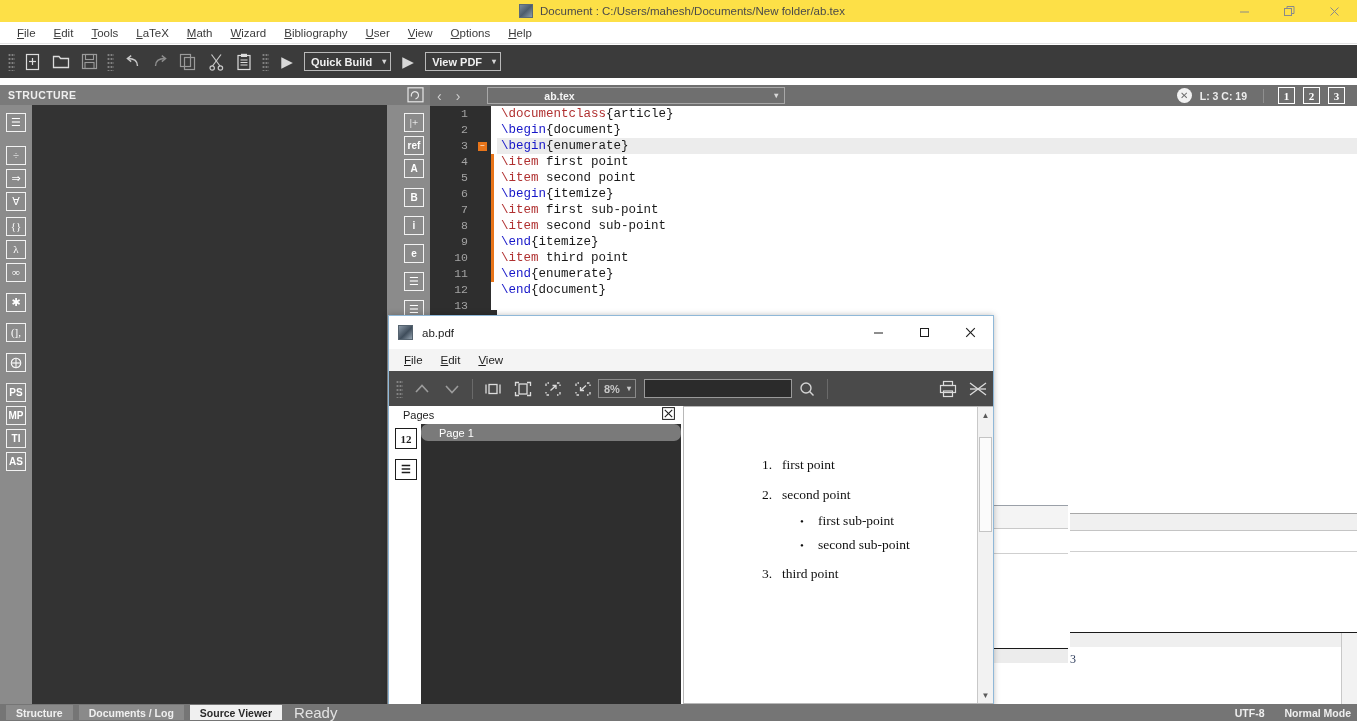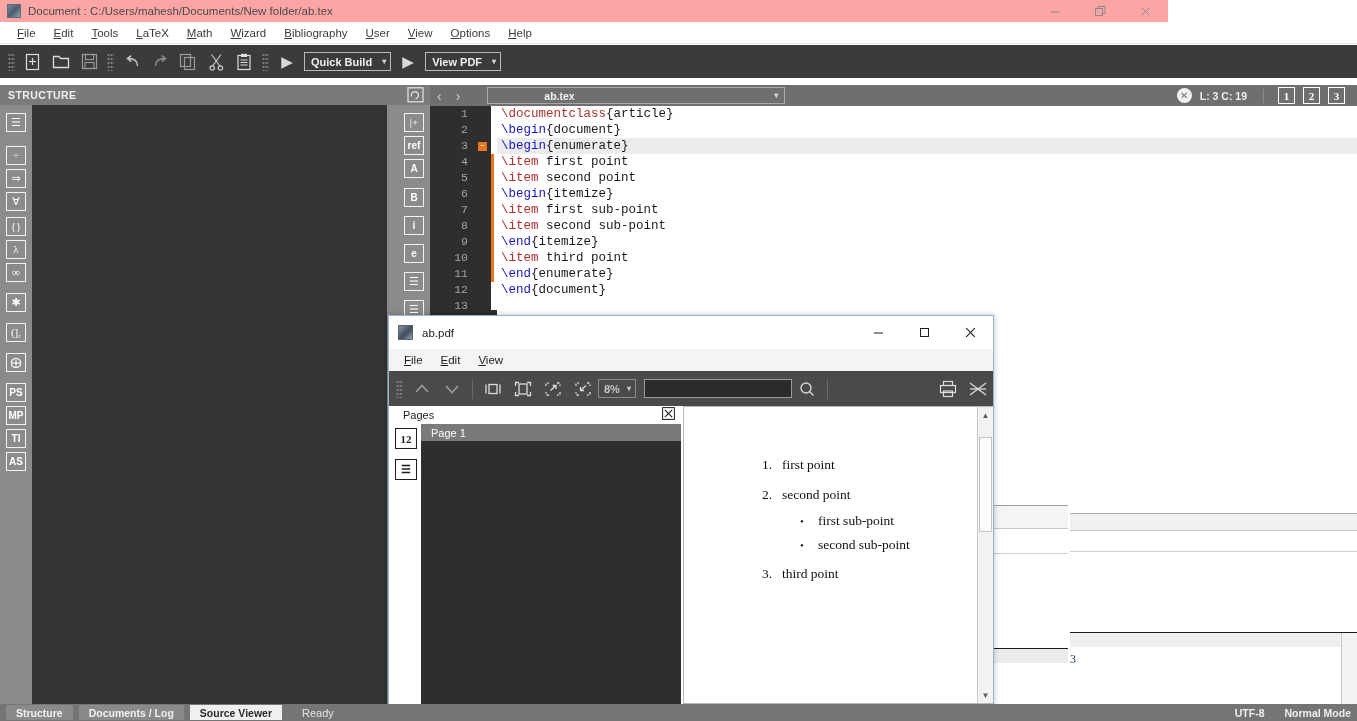--- a/index.html
+++ b/index.html
@@ -6,22 +6,22 @@
     margin: 0; padding: 0;
     width: 1357px; height: 721px;
     overflow: hidden;
     font-family: "Liberation Sans", sans-serif;
     background: #ffffff;
   }
   #root { position: relative; width: 1357px; height: 721px; }
 
   
   .win-titlebar {
-    position: absolute; left: 0; top: 0; width: 1168px; height: 22px;
-    background: #fca5a5; display: flex; align-items: center;
+    position: absolute; left: 0; top: 0; width: 1357px; height: 22px;
+    background: #fde047; display: flex; align-items: center; justify-content: center;
   }
   .win-icon {
     width: 14px; height: 14px; margin-left: 7px; margin-right: 7px;
     background: linear-gradient(135deg,#7a8a9a 0%,#4d5d6d 50%,#8d9daa 100%);
     border: 1px solid #5a6a78; box-sizing: border-box; flex: none;
   }
   .win-title { font-size: 11.5px; color: #4a4a4a; }
   .win-buttons { position: absolute; right: 0; top: 0; height: 22px; display: flex; }
   .win-btn {
     width: 45px; height: 22px; display: flex; align-items: center; justify-content: center;
@@ -161,21 +161,21 @@
   
   .statusbar {
     position: absolute; left: 0; bottom: 0; width: 1357px; height: 17px;
     background: #757575; display: flex; align-items: center; z-index: 40;
   }
   .sb-tab {
     height: 15px; background: #8a8a8a; color: #f0f0f0; font-size: 10.5px; font-weight: bold;
     display: flex; align-items: center; padding: 0 10px; margin-left: 6px; box-sizing: border-box;
   }
   .sb-tab.active { background: #f0f0f0; color: #2a2a2a; }
-  .sb-ready { font-size: 11px; color: #e2e2e2; margin-left: 20px; }
+  .sb-ready { font-size: 15px; color: #e2e2e2; margin-left: 12px; }
   .sb-right { margin-left: auto; display: flex; align-items: center; padding-right: 6px; }
   .sb-right span { font-size: 10.5px; font-weight: bold; color: #efefef; margin-left: 20px; }
 
   
   .pdfwin {
     position: absolute; left: 388px; top: 315px; width: 606px; height: 406px;
     background: #ffffff; border: 1px solid #8fb8d8; box-sizing: border-box;
     box-shadow: 0 0 6px rgba(0,0,0,.25); z-index: 30; overflow: hidden;
   }
   .pdf-title {
@@ -226,21 +226,21 @@
   .pg-icon {
     width: 22px; height: 21px; margin: 4px auto 10px auto; border: 1.6px solid #1d1d1d;
     font-size: 11px; font-weight: bold; display: flex; align-items: center; justify-content: center;
     box-sizing: border-box; color: #1d1d1d; font-family: "Liberation Serif", serif;
   }
   .pages-list {
     position: absolute; left: 32px; top: 18px; width: 260px; bottom: 16px; background: #2e2e2e;
   }
   .page-entry {
     height: 17px; background: #7a7a7a; color: #ffffff; font-size: 11px;
-    display: flex; align-items: center; padding-left: 10px; box-sizing: border-box;
+    display: flex; align-items: center; padding-left: 18px; box-sizing: border-box; border-radius: 7px;
   }
   .pdf-doc-area {
     position: absolute; left: 294px; top: 0; right: 0; bottom: 16px;
     background: #ffffff; border: 1px solid #b8b8b8; border-right: none; box-sizing: border-box;
   }
   .pdf-page {
     position: absolute; left: 0; top: 0; right: 16px; bottom: 0; background: #ffffff;
     overflow: hidden;
   }
   .pdf-content {

